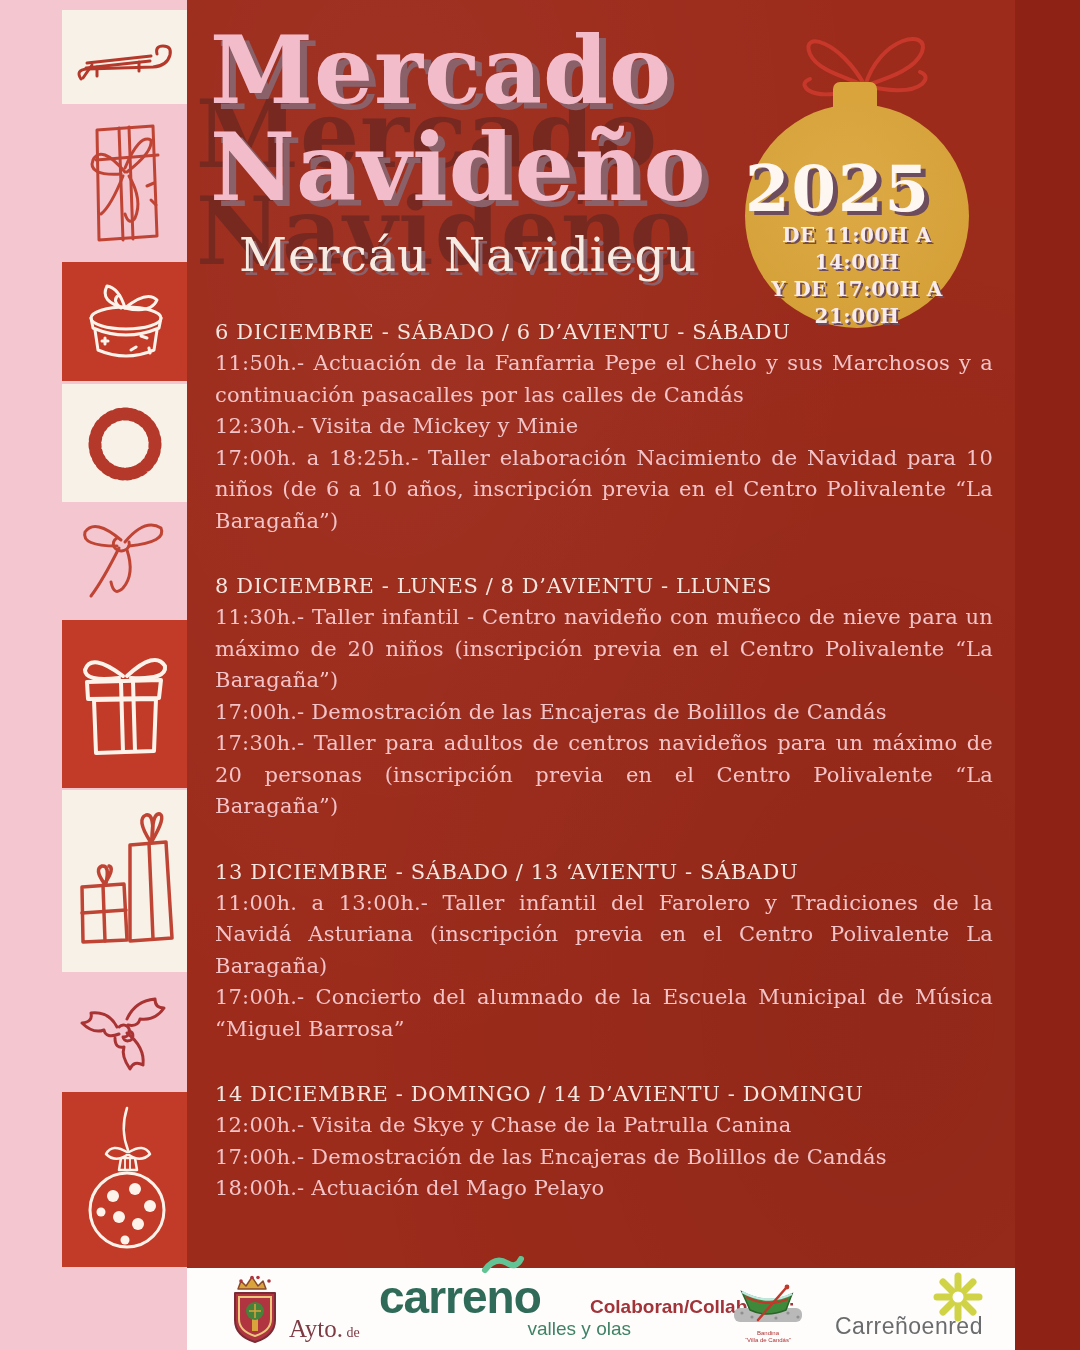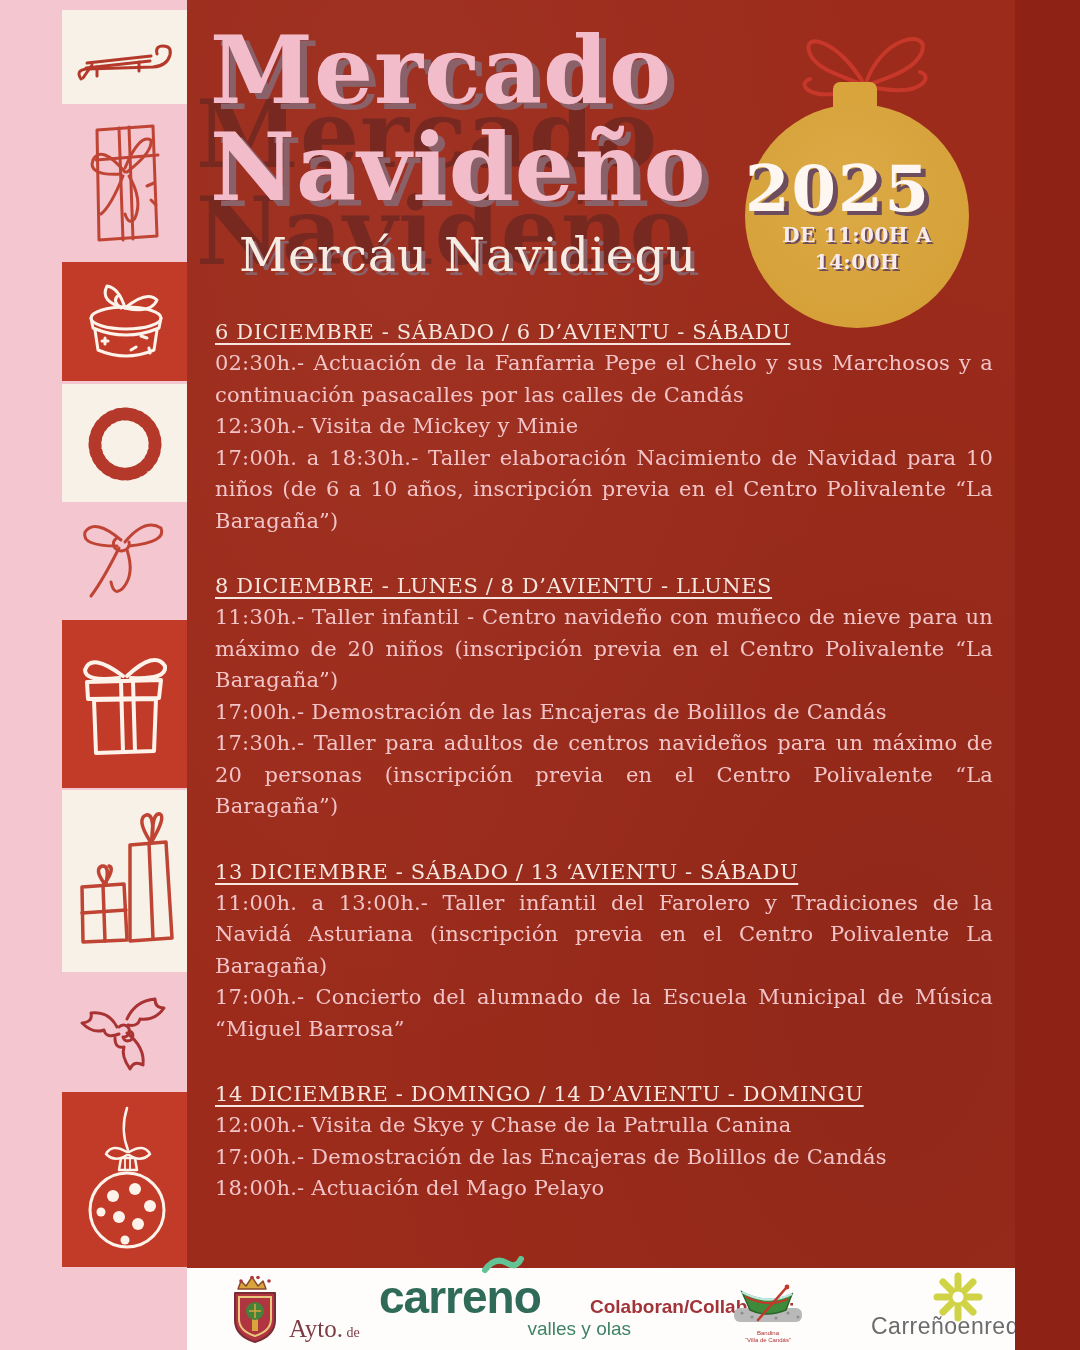--- a/index.html
+++ b/index.html
@@ -58,21 +58,21 @@
   .bauble-hours {
     font-size:20px; line-height:27px; font-weight:700; color:#f8ebee; letter-spacing:0.5px;
     text-shadow:2px 2px 0 #6d4c5e;
   }
 
   
   .sections { position:absolute; left:28px; top:316px; width:778px; }
   .day { margin-bottom:33px; }
   .day-heading {
     font-size:21px; line-height:32px; font-weight:400; color:#f6e6df;
-    text-decoration:underline; text-underline-offset:4px; letter-spacing:0.6px;
+    text-underline-offset:4px; letter-spacing:0.6px;
   }
   .event {
     font-size:21px; line-height:31.5px; color:#f2c4c8;
     text-align:justify; letter-spacing:0.2px;
   }
 
   
   .footer { position:absolute; left:0; top:1268px; width:828px; height:82px; background:#fefdfc; }
   .crest { position:absolute; left:38px; top:6px; }
   .ayto { position:absolute; left:102px; top:16px; color:#7d3b44; font-family:"Liberation Serif", serif; line-height:26px;margin-top:32px; }
@@ -84,21 +84,21 @@
   .carreno-word .tilde { position:absolute; left:-6px; top:-16px; }
   .carreno-sub { font-size:19px; color:#3f8266; text-align:right; width:252px; margin-top:-4px; }
   .colaboran {
     position:absolute; left:403px; top:28px; font-family:"Liberation Sans", sans-serif;
     font-size:19px; font-weight:700; color:#a13339; 
   }
   .boat-wrap { position:absolute; left:538px; top:12px; width:86px; text-align:center; }
   .boat-caption { font-size:6px; line-height:7px; color:#b03030; font-family:"Liberation Sans", sans-serif; }
   .enred { position:absolute; left:648px; top:0; width:170px; height:82px; font-family:"Liberation Sans", sans-serif; }
   .enred .star { position:absolute; right:22px; top:4px; }
-  .enred .enred-label { position:absolute; left:0; bottom:10px; font-size:23px; color:#6a6b6d; letter-spacing:0.5px;margin-left:36px; }
+  .enred .enred-label { position:absolute; left:0; bottom:10px; font-size:23px; color:#6a6b6d; letter-spacing:0.5px; }
 </style>
 </head>
 <body>
 
 <div class="poster">
 
   <div class="left-rail">
 
     <div class="rail-block cream" style="top:10px;height:94px;">
       <svg width="104" height="72" viewBox="0 0 104 72">
@@ -254,28 +254,29 @@
         <path d="M85,66 C100,16 150,8 142,32 C134,52 100,60 85,66"></path>
         <path d="M85,66 C105,70 130,74 142,64 q8,-8 -2,-12"></path>
         <path d="M85,66 C65,74 40,78 28,70 q-8,-7 2,-11"></path>
         <path d="M85,66 L85,84"></path>
       </g>
     </svg>
     <div class="bauble-cap"></div>
     <div class="bauble">
       <div class="bauble-year">2025</div>
       <div class="bauble-hours">DE 11:00H A 14:00H</div>
+      <div class="bauble-hours">Y DE 17:00H A 21:00H</div>
     </div>
 
     <div class="sections" id="sections">
   <section class="day">
     <h2 class="day-heading">6 DICIEMBRE - SÁBADO / 6 D’AVIENTU - SÁBADU</h2>
-  <p class="event">02:30h.-  Actuación de la Fanfarria Pepe el Chelo y sus Marchosos y  a continuación pasacalles por las calles de Candás</p>
+  <p class="event">11:50h.-  Actuación de la Fanfarria Pepe el Chelo y sus Marchosos y  a continuación pasacalles por las calles de Candás</p>
           <p class="event">12:30h.-  Visita de Mickey y Minie</p>
-          <p class="event">17:00h. a 18:30h.-  Taller elaboración Nacimiento de Navidad para 10 niños (de 6 a 10 años, inscripción previa en el Centro Polivalente “La Baragaña”)</p>
+          <p class="event">17:00h. a 18:25h.-  Taller elaboración Nacimiento de Navidad para 10 niños (de 6 a 10 años, inscripción previa en el Centro Polivalente “La Baragaña”)</p>
         </section>
 
 
   <section class="day">
     <h2 class="day-heading">8 DICIEMBRE - LUNES / 8 D’AVIENTU - LLUNES</h2>
   <p class="event">11:30h.-  Taller infantil - Centro navideño con muñeco de nieve para un máximo de 20 niños (inscripción previa en el Centro Polivalente “La Baragaña”)</p>
           <p class="event">17:00h.-  Demostración de las Encajeras de Bolillos de Candás</p>
           <p class="event">17:30h.-  Taller para adultos de centros navideños para un máximo de 20 personas (inscripción previa en el Centro Polivalente “La Baragaña”)</p>
         </section>
 

